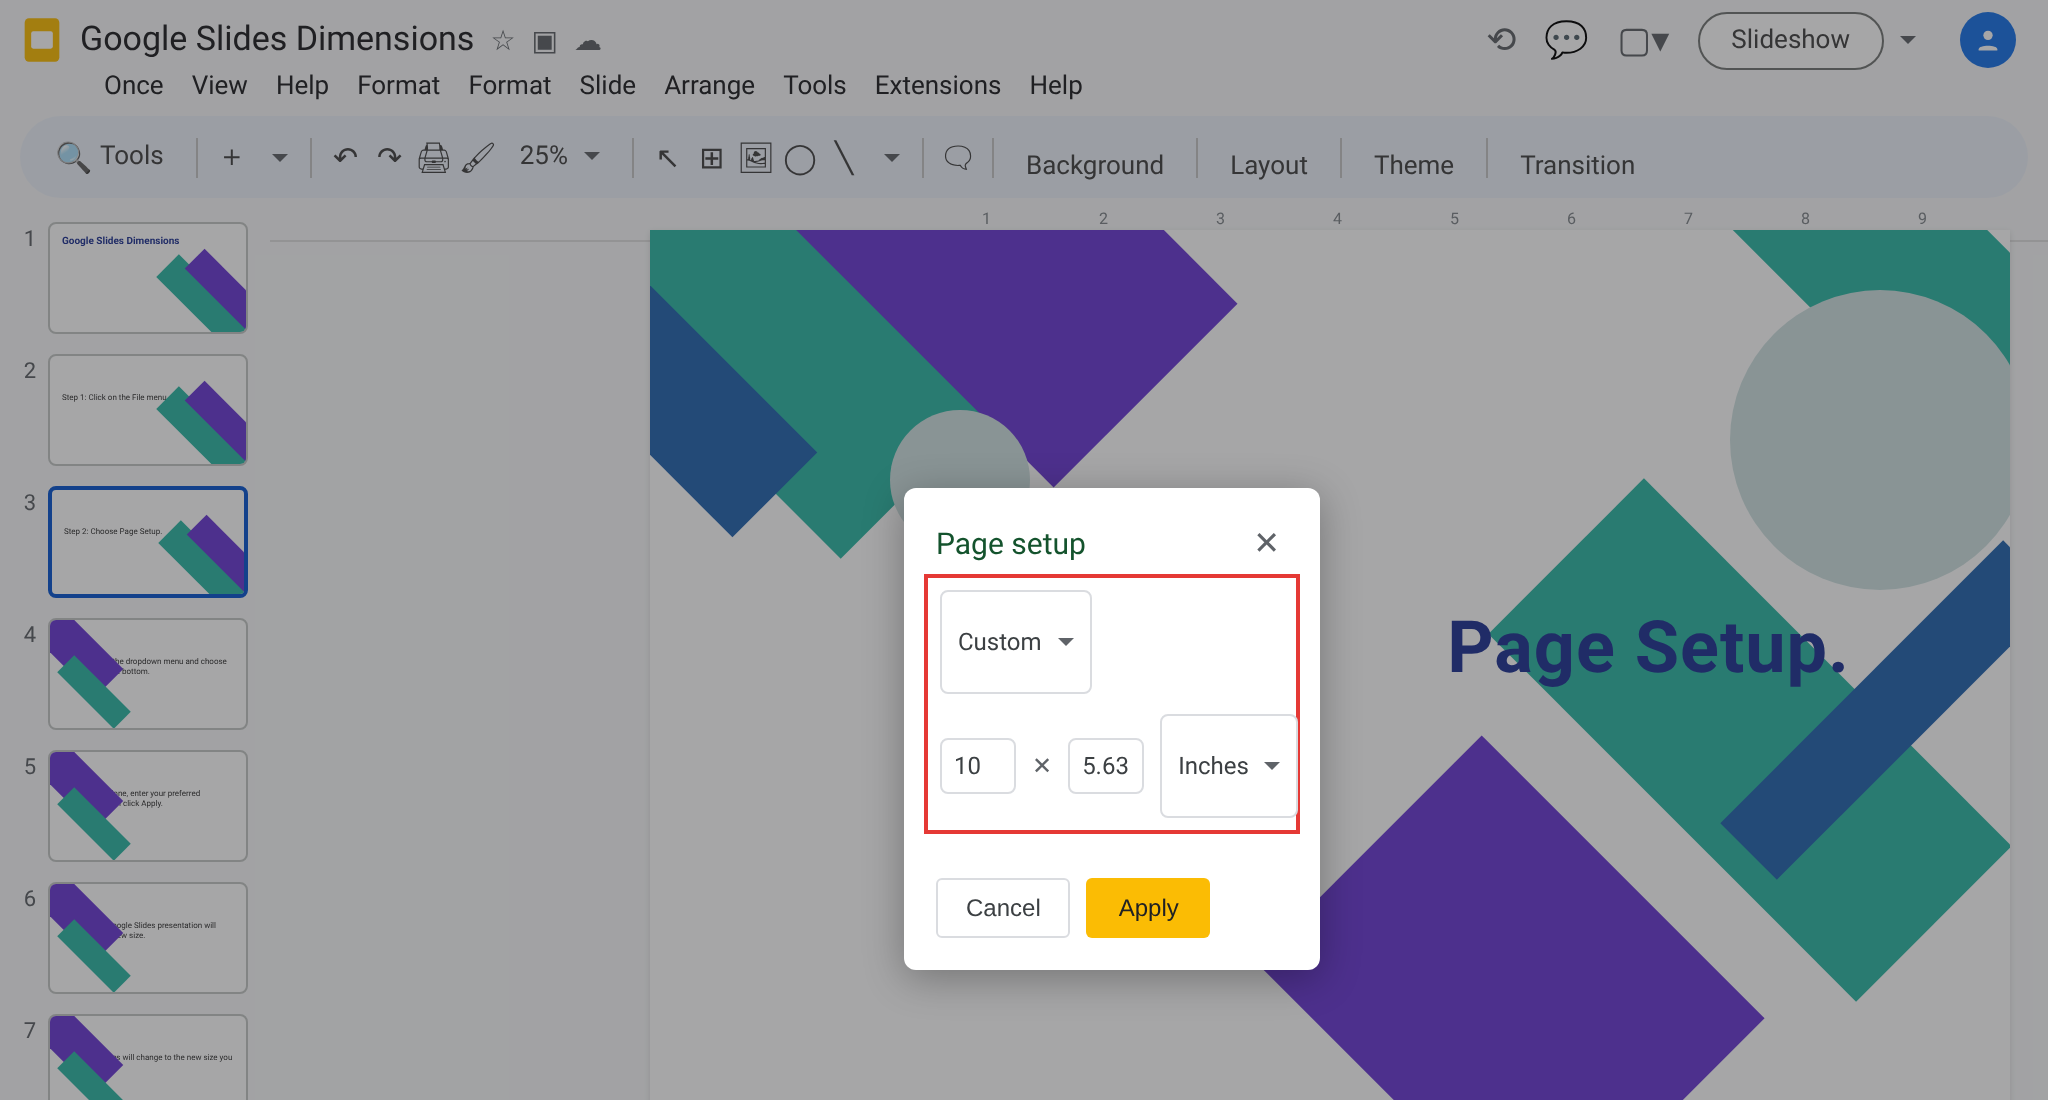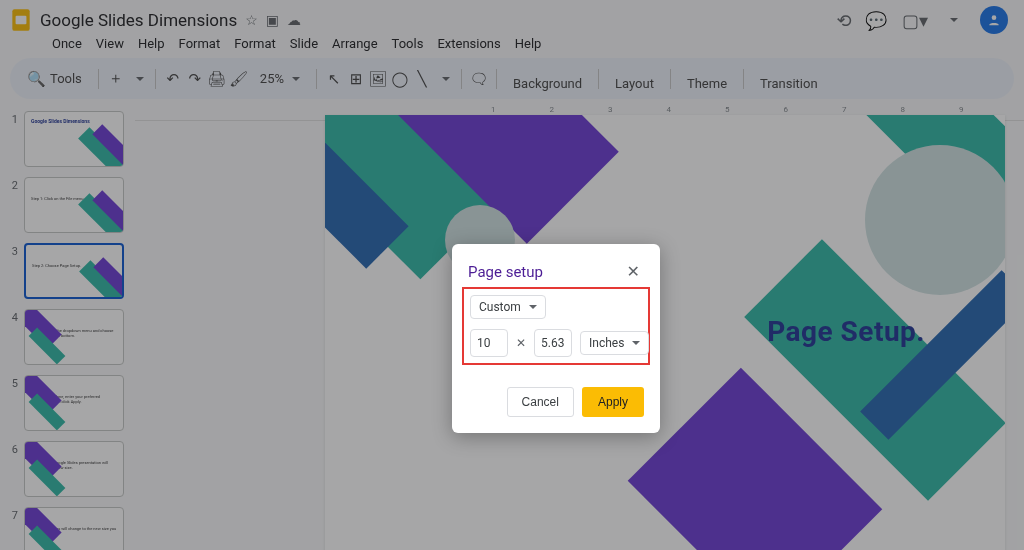--- a/index.html
+++ b/index.html
@@ -43,34 +43,34 @@
   .thumb .stripe { position:absolute; transform: rotate(45deg); }
   .thumb-title { position:absolute; top:6px; left:6px; right:6px; font-size:5px; color:#213594; font-weight:700; line-height:1.2; }
   .thumb-body { position:absolute; top:18px; left:6px; right:6px; font-size:4px; color:#333; line-height:1.3; }
 
   .canvas-area { flex:1; position:relative; }
   .ruler-h { position:absolute; top:0; left:0; right:0; height:16px; border-bottom:1px solid #e0e0e0; background:#f8f9fa; font-size:8px; color:#80868b; }
   .ruler-ticks { display:flex; padding-left:356px; gap:54px; }
   .canvas-slide { position:absolute; left:190px; top:10px; width:680px; height:480px; background:#fff; box-shadow:0 1px 3px rgba(0,0,0,.12); overflow:hidden; }
   .slide-art { position:absolute; inset:0; }
   .bar { position:absolute; transform-origin:center; }
-  .slide-text { position:absolute; right:80px; top:200px; font-size:28px; font-weight:700; color:#213594; letter-spacing:.5px; }
+  .slide-text { position:absolute; right:80px; top:188px; font-size:36px; font-weight:700; color:#213594; letter-spacing:.5px; }
 
   
   .scrim { position:absolute; inset:0; background:rgba(32,33,36,.40); }
   .dialog { position:absolute; left:452px; top:244px; width:208px; background:#fff; border-radius:6px; box-shadow:0 4px 20px rgba(0,0,0,.3); padding:16px; font-size:13px; color:#3c4043; }
   .dialog-head { display:flex; align-items:center; justify-content:space-between; margin-bottom:10px; }
-  .dialog-title { font-size:15px; color:#4c1d95; font-weight:400; }
+  .dialog-title { font-size:15px; color:#14532d; font-weight:400; }
   .close-x { font-size:16px; color:#5f6368; cursor:pointer; padding:2px 4px; }
   .highlight-box { border:2px solid #e53935; padding:6px; margin: -6px -6px 8px -6px; }
-  .dropdown-pill { display:inline-flex; align-items:center; gap:4px; border:1px solid #dadce0; border-radius:4px; padding:4px 8px; font-size:12px; color:#3c4043; margin-bottom:10px; cursor:pointer; }
+  .dropdown-pill { display:inline-flex; align-items:center; gap:4px; border:1px solid #dadce0; border-radius:4px; padding:18px 8px; font-size:12px; color:#3c4043; margin-bottom:10px; cursor:pointer; }
   .dim-row { display:flex; align-items:center; gap:8px; }
   .dim-input { width:38px; border:1px solid #dadce0; border-radius:4px; padding:6px 6px; font-size:12px; color:#3c4043; font-family:inherit; }
   .dim-x { color:#5f6368; font-size:12px; }
-  .dialog-actions { display:flex; justify-content:flex-end; gap:8px; margin-top:22px; }
+  .dialog-actions { display:flex; justify-content:flex-start; gap:8px; margin-top:22px; }
   .btn-cancel { border:1px solid #dadce0; background:#fff; color:#3c4043; padding:7px 14px; border-radius:3px; font-size:12px; cursor:pointer; }
   .btn-apply { border:none; background:#fbbc04; color:#202124; padding:7px 16px; border-radius:3px; font-size:12px; cursor:pointer; }
 
   .caret-down::after { content:""; display:inline-block; border:4px solid transparent; border-top-color:#5f6368; margin-left:4px; transform:translateY(2px); }
 </style>
 </head>
 <body>
 
 <div class="titlebar">
   <div class="logo">
@@ -84,20 +84,23 @@
     <span>☆</span>
     <span>▣</span>
     <span>☁</span>
   </div>
   <div class="spacer"></div>
   <div class="right-tools">
     <span class="rt-icon">⟲</span>
     <span class="rt-icon">💬</span>
     <span class="rt-icon">▢▾</span>
     <div class="slideshow-group">
+      <div class="slideshow-btn">
+          <span>Slideshow</span>
+        </div>
       <div class="slideshow-caret caret-down"></div>
     </div>
     <div class="avatar">
       <svg width="14" height="14" viewBox="0 0 24 24" fill="#fff">
           <circle cx="12" cy="8" r="4"></circle>
           <path d="M4 20c0-4 16-4 16 0v1H4z"></path>
         </svg>
     </div>
   </div>
 </div>

